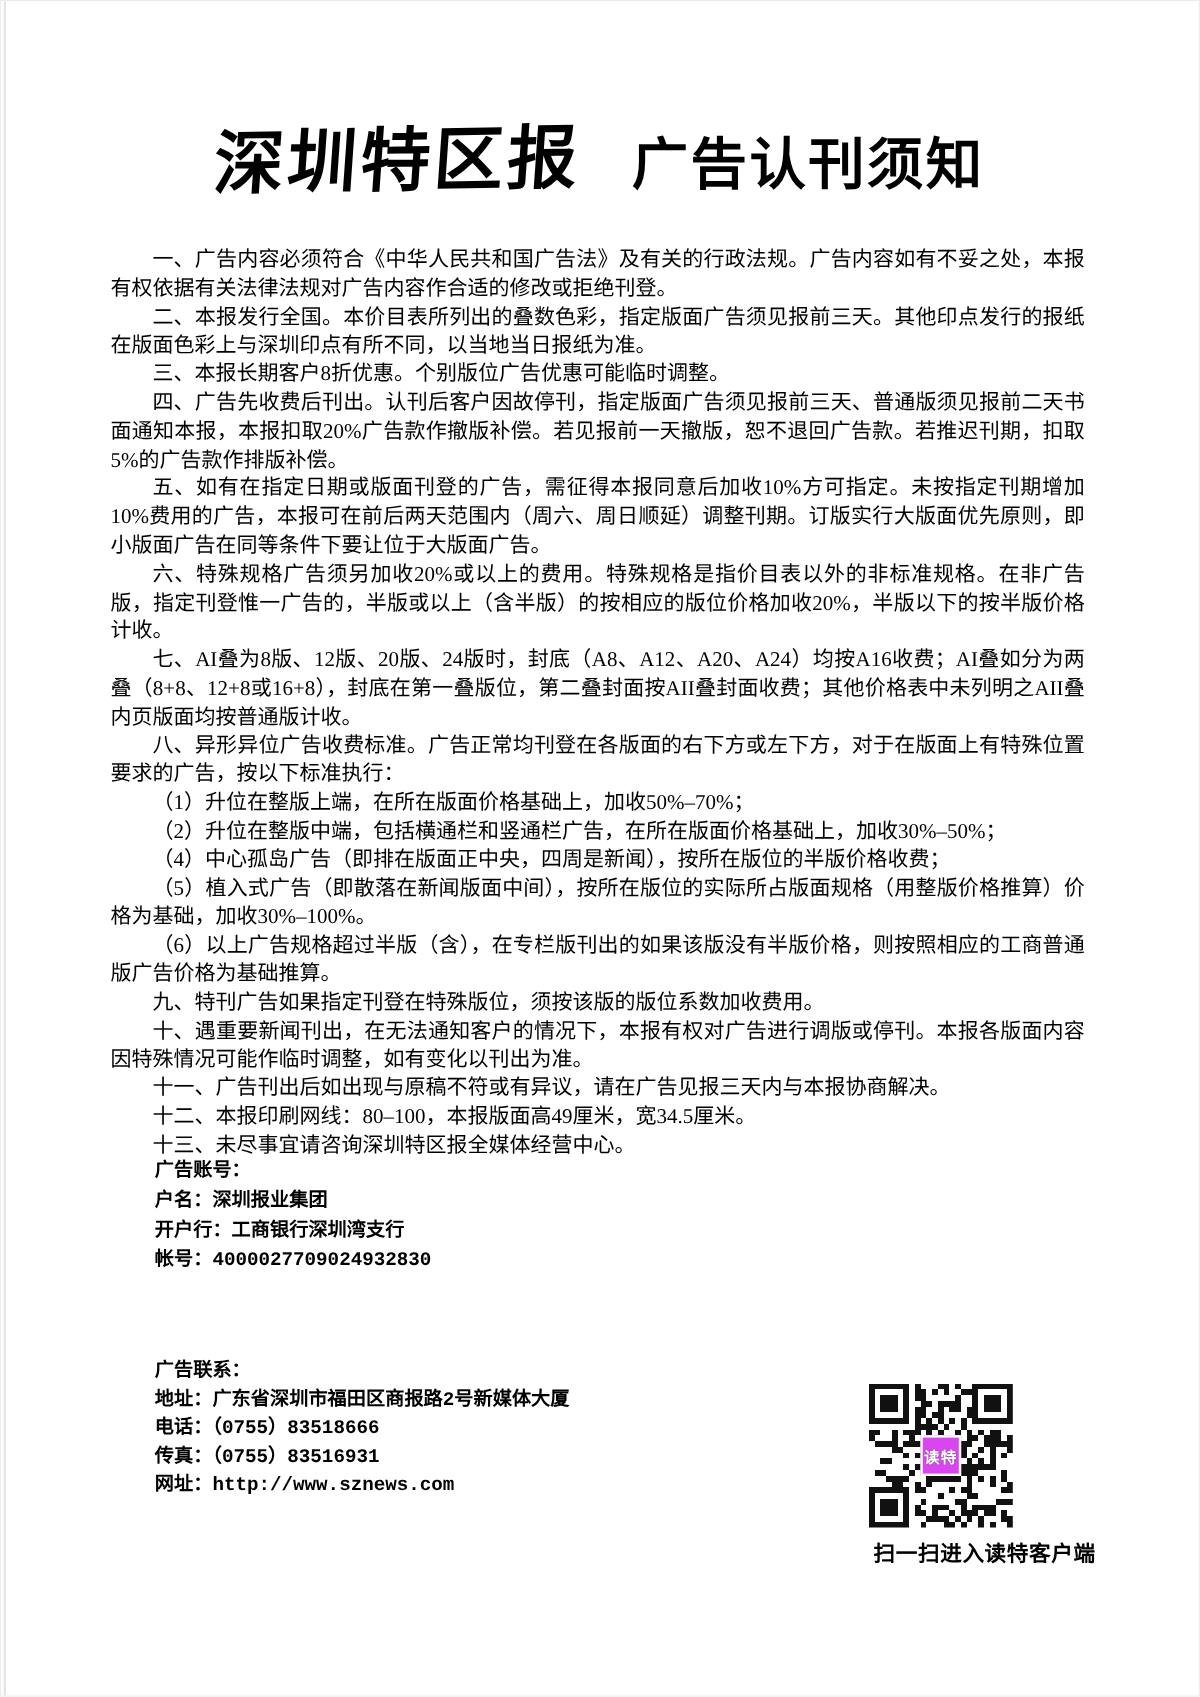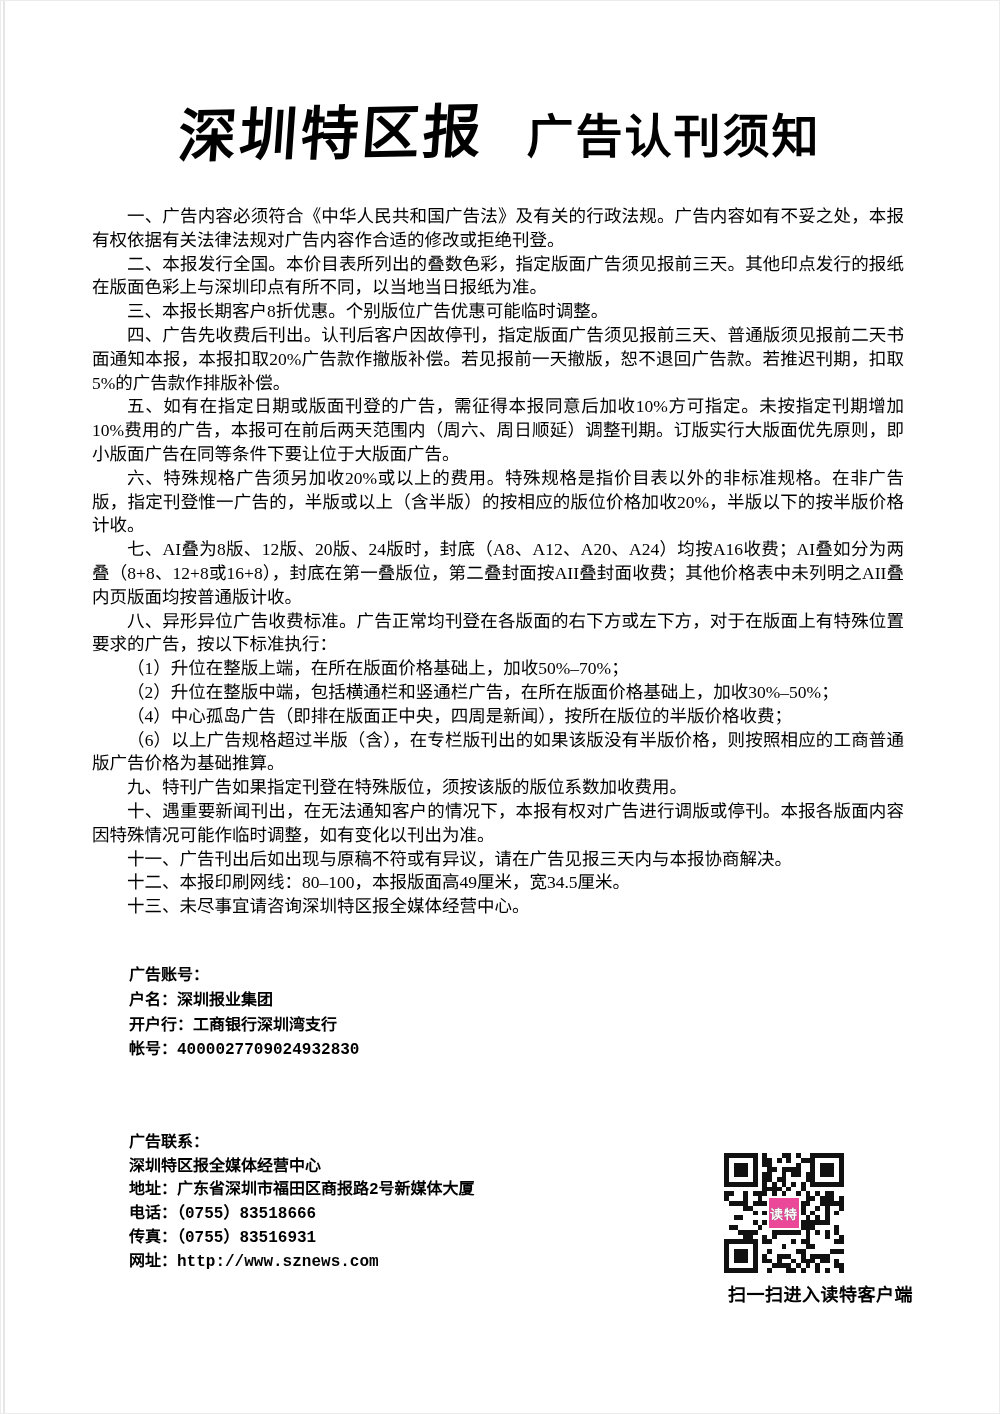--- a/index.html
+++ b/index.html
@@ -45,21 +45,21 @@
     font-family:Liberation Mono, monospace;
     font-weight:bold;font-size:16px;
   }
   .account{top:963px;line-height:24.8px;}
   .contact{top:1131px;line-height:23.7px;}
   
   .qr-wrap{position:absolute;left:723px;top:1152px;width:120px;height:120px;}
   .qr-wrap svg{width:120px;height:120px;display:block;fill:#111;shape-rendering:crispEdges;}
   .qr-logo{
     position:absolute;left:50%;top:50%;transform:translate(-50%,-50%);
-    width:34px;height:34px;background:#ec4899;
+    width:34px;height:34px;background:#d946ef;
     border:2px solid #fff;box-sizing:border-box;
     display:flex;align-items:center;justify-content:center;
     color:#fff;font-size:13px;font-weight:bold;letter-spacing:1px;
     font-family:Liberation Sans, sans-serif;
     text-shadow:0 0 1px #555;
   }
   .qr-caption{
     position:absolute;left:722px;top:1279px;width:190px;
     text-align:right;
     font-family:"Liberation Sans","DejaVu Sans",sans-serif;
@@ -82,38 +82,38 @@
     <p>二、本报发行全国。本价目表所列出的叠数色彩，指定版面广告须见报前三天。其他印点发行的报纸在版面色彩上与深圳印点有所不同，以当地当日报纸为准。</p>
     <p>三、本报长期客户8折优惠。个别版位广告优惠可能临时调整。</p>
     <p>四、广告先收费后刊出。认刊后客户因故停刊，指定版面广告须见报前三天、普通版须见报前二天书面通知本报，本报扣取20%广告款作撤版补偿。若见报前一天撤版，恕不退回广告款。若推迟刊期，扣取5%的广告款作排版补偿。</p>
     <p>五、如有在指定日期或版面刊登的广告，需征得本报同意后加收10%方可指定。未按指定刊期增加10%费用的广告，本报可在前后两天范围内（周六、周日顺延）调整刊期。订版实行大版面优先原则，即小版面广告在同等条件下要让位于大版面广告。</p>
     <p>六、特殊规格广告须另加收20%或以上的费用。特殊规格是指价目表以外的非标准规格。在非广告版，指定刊登惟一广告的，半版或以上（含半版）的按相应的版位价格加收20%，半版以下的按半版价格计收。</p>
     <p>七、AI叠为8版、12版、20版、24版时，封底（A8、A12、A20、A24）均按A16收费；AI叠如分为两叠（8+8、12+8或16+8），封底在第一叠版位，第二叠封面按AII叠封面收费；其他价格表中未列明之AII叠内页版面均按普通版计收。</p>
     <p>八、异形异位广告收费标准。广告正常均刊登在各版面的右下方或左下方，对于在版面上有特殊位置要求的广告，按以下标准执行：</p>
     <p>（1）升位在整版上端，在所在版面价格基础上，加收50%–70%；</p>
     <p>（2）升位在整版中端，包括横通栏和竖通栏广告，在所在版面价格基础上，加收30%–50%；</p>
     <p>（4）中心孤岛广告（即排在版面正中央，四周是新闻），按所在版位的半版价格收费；</p>
+    <p>（5）植入式广告（即散落在新闻版面中间），按所在版位的实际所占版面规格（用整版价格推算）价格为基础，加收30%–100%。</p>
     <p>（6）以上广告规格超过半版（含），在专栏版刊出的如果该版没有半版价格，则按照相应的工商普通版广告价格为基础推算。</p>
     <p>九、特刊广告如果指定刊登在特殊版位，须按该版的版位系数加收费用。</p>
     <p>十、遇重要新闻刊出，在无法通知客户的情况下，本报有权对广告进行调版或停刊。本报各版面内容因特殊情况可能作临时调整，如有变化以刊出为准。</p>
     <p>十一、广告刊出后如出现与原稿不符或有异议，请在广告见报三天内与本报协商解决。</p>
     <p>十二、本报印刷网线：80–100，本报版面高49厘米，宽34.5厘米。</p>
     <p>十三、未尽事宜请咨询深圳特区报全媒体经营中心。</p>
   </div>
 
   <div class="info account">
     <div>广告账号：</div>
     <div>户名：深圳报业集团</div>
     <div>开户行：工商银行深圳湾支行</div>
     <div>帐号：4000027709024932830</div>
   </div>
 
   <div class="info contact">
     <div>广告联系：</div>
-    <div>深圳特区报全媒体经营中心</div>
     <div>地址：广东省深圳市福田区商报路2号新媒体大厦</div>
     <div>电话：（0755）83518666</div>
     <div>传真：（0755）83516931</div>
     <div>网址：http://www.sznews.com</div>
   </div>
 
   <div class="qr-wrap">
     <svg id="qr-svg" viewBox="0 0 25 25" xmlns="http://www.w3.org/2000/svg">
         <rect x="0" y="0" width="1" height="1"></rect>
         <rect x="1" y="0" width="1" height="1"></rect>

